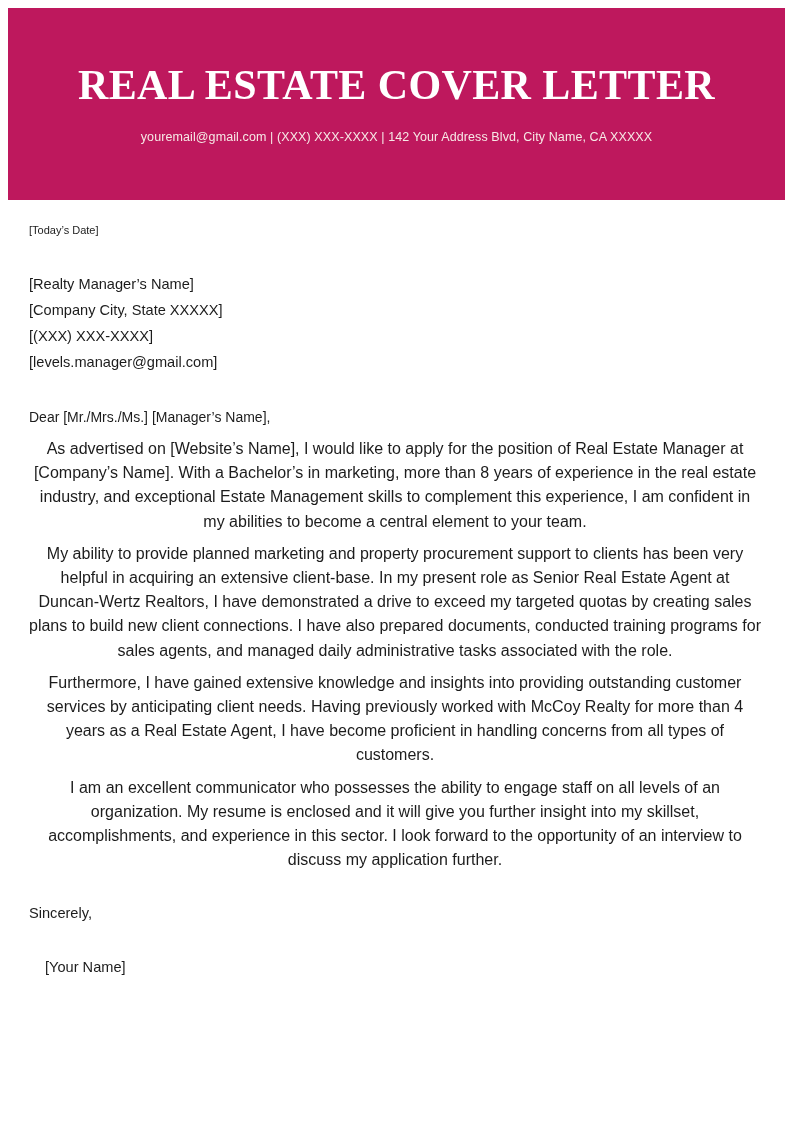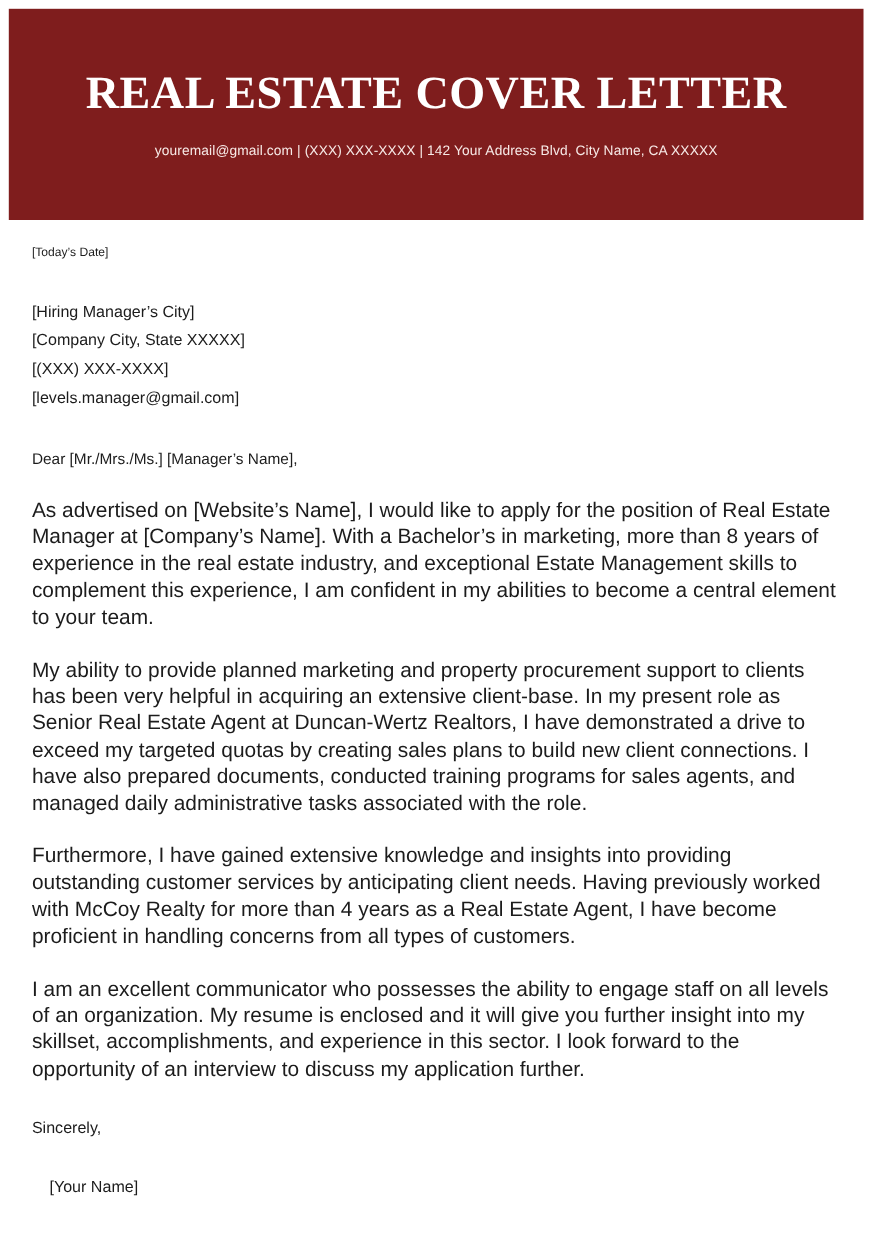--- a/index.html
+++ b/index.html
@@ -23,21 +23,21 @@
     box-sizing: border-box;
   }
 
   
   .letter-header {
     position: absolute;
     left: 8px;
     top: 8px;
     width: 777px;
     height: 192px;
-    background: #7f1d1d;
+    background: #be185d;
     box-sizing: border-box;
     display: flex;
     flex-direction: column;
     align-items: center;
     justify-content: center;
   }
 
   .letter-title {
     font-family: "Liberation Serif", serif;
     font-weight: bold;
@@ -91,24 +91,24 @@
     line-height: 26px;
   }
 
   .salutation {
     margin: 30px 0 0 0;
     font-size: 14px;
     line-height: 24px;
   }
 
   .body-paragraph {
-    margin: 24px 0 0 0;
-    font-size: 19px;
+    margin: 8px 0 0 0;
+    font-size: 16px;
     line-height: 24.2px;
-    text-align: left;
+    text-align: center;
   }
 
   .closing-salutation {
     margin: 29px 0 0 0;
     font-size: 14.6px;
     line-height: 24px;
   }
 
   .signature-name {
     margin: 30px 0 0 16px;
@@ -124,21 +124,21 @@
   <header class="letter-header">
     <h1 class="letter-title">REAL ESTATE COVER LETTER</h1>
     <div class="letter-contact">youremail@gmail.com | (XXX) XXX-XXXX | 142 Your Address Blvd, City Name, CA XXXXX</div>
   </header>
 
   <main class="letter-body">
 
     <p class="date-line">[Today’s Date]</p>
 
     <ul class="recipient-block">
-      <li>[Hiring Manager’s City]</li>
+      <li>[Realty Manager’s Name]</li>
       <li>[Company City, State XXXXX]</li>
       <li>[(XXX) XXX-XXXX]</li>
       <li>[levels.manager@gmail.com]</li>
     </ul>
 
     <p class="salutation">Dear [Mr./Mrs./Ms.] [Manager’s Name],</p>
 
     <p class="body-paragraph">As advertised on [Website’s Name], I would like to apply for the position of Real Estate Manager at [Company’s Name]. With a Bachelor’s in marketing, more than 8 years of experience in the real estate industry, and exceptional Estate Management skills to complement this experience, I am confident in my abilities to become a central element to your team.</p>
 
     <p class="body-paragraph">My ability to provide planned marketing and property procurement support to clients has been very helpful in acquiring an extensive client-base. In my present role as Senior Real Estate Agent at Duncan-Wertz Realtors, I have demonstrated a drive to exceed my targeted quotas by creating sales plans to build new client connections. I have also prepared documents, conducted training programs for sales agents, and managed daily administrative tasks associated with the role.</p>

